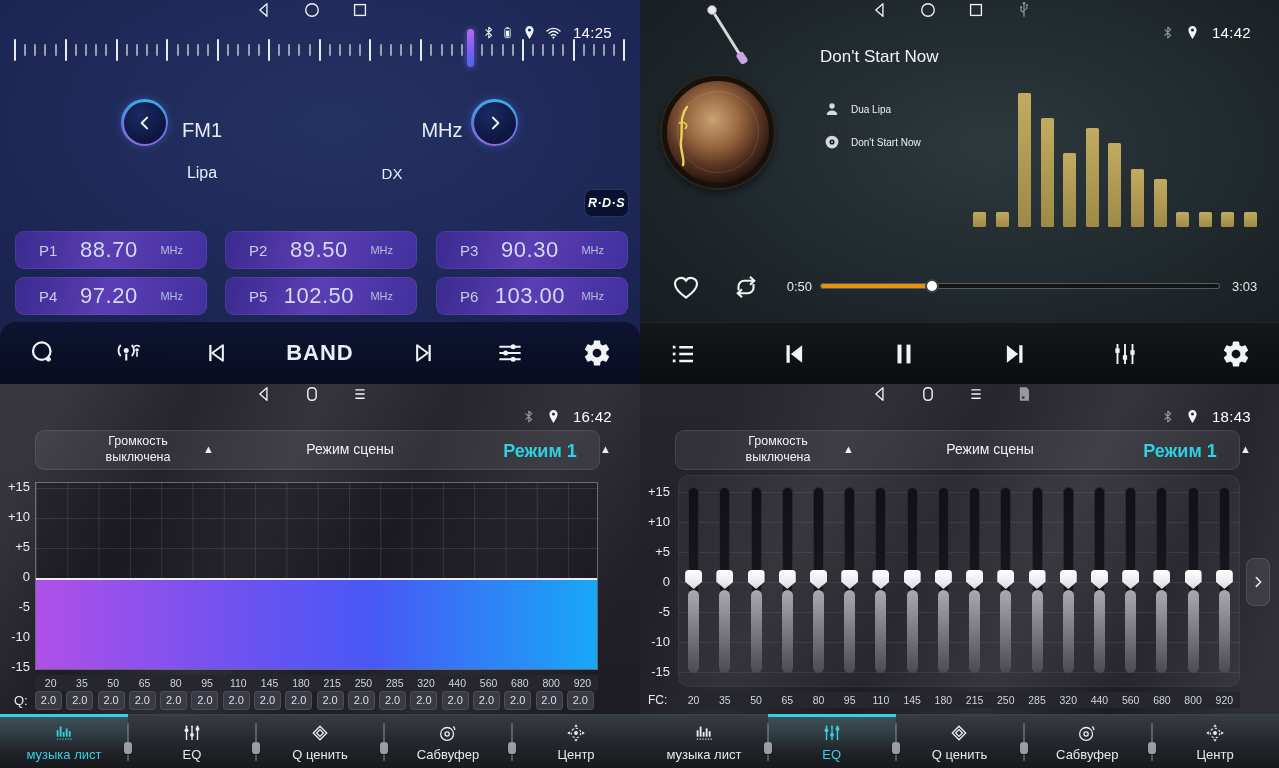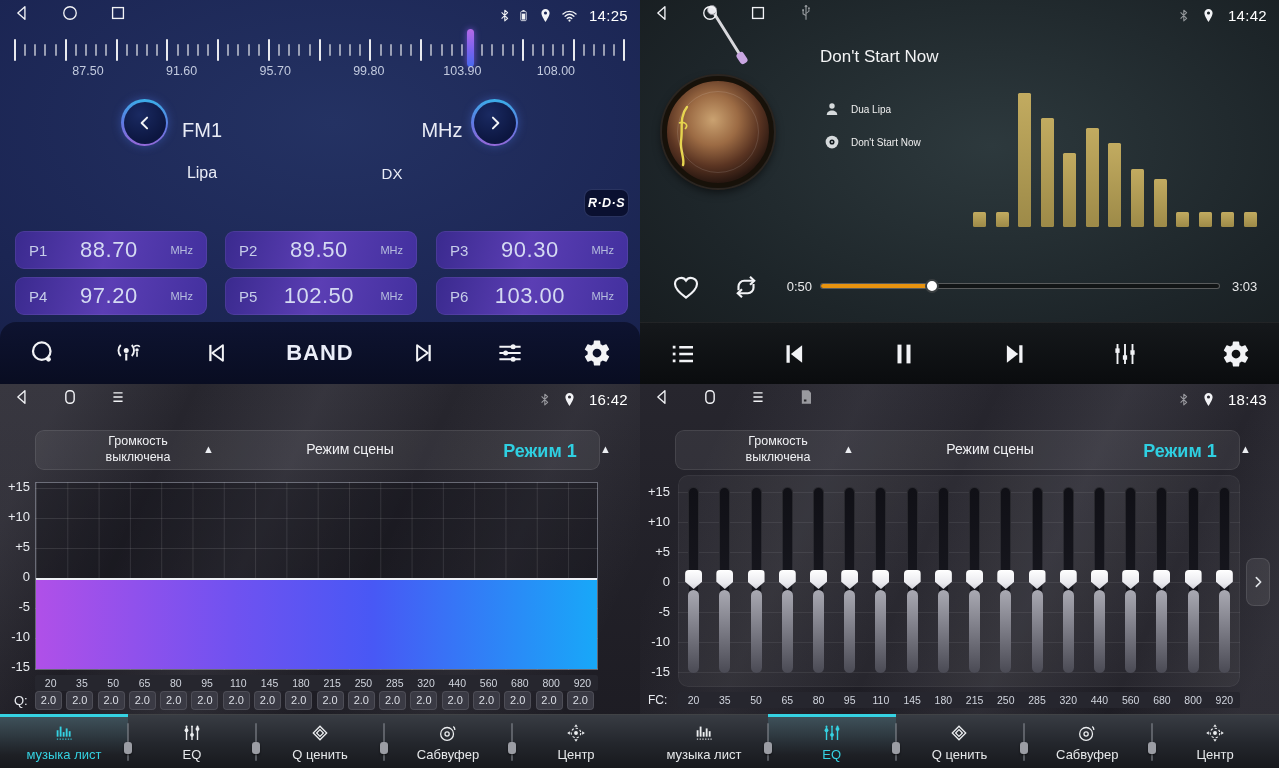--- a/index.html
+++ b/index.html
@@ -10,21 +10,21 @@
   #q-radio   { left:0;   top:0;   background:radial-gradient(140% 130% at 52% 32%, #243263 0%, #1b2553 45%, #141c40 78%, #101734 100%); }
   #q-player  { left:640px;top:0;  width:639px; background:radial-gradient(120% 115% at 55% 38%, #2d393d 0%, #1d2529 42%, #131719 75%, #0e1113 100%); }
   #q-eqcurve { left:0;   top:384px; background:linear-gradient(115deg, rgba(205,205,220,0.10) 8%, rgba(0,0,0,0) 24%, rgba(205,205,220,0.09) 40%, rgba(0,0,0,0) 56%, rgba(205,205,220,0.07) 72%, rgba(0,0,0,0) 88%), linear-gradient(180deg,#27262e,#1c1b22); }
   #q-eqsliders{ left:640px;top:384px; width:639px; background:linear-gradient(295deg, rgba(205,205,220,0.10) 8%, rgba(0,0,0,0) 24%, rgba(205,205,220,0.09) 40%, rgba(0,0,0,0) 56%, rgba(205,205,220,0.07) 72%, rgba(0,0,0,0) 88%), linear-gradient(180deg,#27262e,#1c1b22); }
 
   .icon { display:inline-block; line-height:0; color:#f2f3f6; }
   .icon svg { width:100%; height:100%; display:block; }
   .dim { opacity:.55; }
 
   
-  .statusbar { position:absolute; top:0; left:0; right:0; height:30px; display:flex; align-items:center; padding:0 12px; z-index:5; }
+  .statusbar { position:absolute; top:0; left:0; right:16px; height:30px; display:flex; align-items:center; padding:0 12px; z-index:5;flex-direction:column; }
   .navicons { display:flex; align-items:center; gap:28px; }
   .navicons .icon { width:20px; height:20px; }
   .status-right { margin-left:auto; display:flex; align-items:center; gap:7px; }
   .status-right .icon { width:17px; height:17px; }
   .status-right .icon.narrow { width:13px; margin-left:-4px; }
   .status-time { font-size:15px; color:#fff; margin-left:4px; letter-spacing:.3px; }
 
   
   .ruler { position:absolute; left:14px; right:14px; top:36px; height:28px; display:flex; justify-content:space-between; align-items:center; }
   .tick { width:2px; height:12px; background:rgba(255,255,255,.55); border-radius:1px; }
@@ -34,21 +34,21 @@
   .scale-labels span { width:60px; text-align:center; font-size:12.5px; color:#c2cade; }
 
   .circle-btn { position:absolute; width:47px; height:47px; border-radius:50%; padding:2.5px; background:linear-gradient(185deg,#38b2e8 0%,#5f78e2 55%,#9a67d8 100%); box-shadow:0 0 10px rgba(70,110,220,.45); }
   .circle-btn .inner { width:100%; height:100%; border-radius:50%; background:radial-gradient(circle at 38% 30%, #1a2a62, #0c1640 70%); display:flex; align-items:center; justify-content:center; }
   .circle-btn .icon { width:20px; height:20px; }
 
   .tuner-label { position:absolute; color:#e9ecf6; text-align:center; }
   .freq-display { position:absolute; left:225px; top:96px; width:190px; text-align:center; font-size:46px; font-weight:700; color:#f4f5fb; letter-spacing:1px; }
   .rds-badge { position:absolute; left:585px; top:190px; width:43px; height:26px; background:#0a1030; border-radius:7px; display:flex; align-items:center; justify-content:center; font-size:12.5px; font-weight:700; font-style:italic; color:#fff; letter-spacing:.5px; box-shadow:0 0 0 1px rgba(255,255,255,.06); }
 
-  .preset { position:absolute; width:192px; height:38px; border-radius:9px; background:linear-gradient(105deg,#3a2a8e 0%,#5b3eb4 48%,#42309e 100%); box-shadow:inset 0 0 0 1px rgba(255,255,255,.07); display:flex; align-items:center; padding:0 14px; }
+  .preset { position:absolute; width:192px; height:38px; border-radius:9px; background:linear-gradient(105deg,#3a2a8e 0%,#5b3eb4 48%,#42309e 100%); box-shadow:inset 0 0 0 1px rgba(255,255,255,.07); display:flex; align-items:center; padding:0 24px; }
   .preset-label { font-size:15px; color:#c6cde9; }
   .preset-value { flex:1; text-align:center; font-size:22px; color:#d4daf2; letter-spacing:.5px; }
   .preset-unit  { font-size:11px; color:#b6bede; }
 
   .toolbar { position:absolute; left:0; right:0; top:322px; bottom:0; display:flex; align-items:center; justify-content:space-between; padding:0 26px; }
   #q-radio .toolbar { background:linear-gradient(180deg,rgba(13,18,46,.92),rgba(8,12,32,.97)); border-radius:16px 16px 0 0;font-weight:bold; }
   #q-player .toolbar { background:linear-gradient(180deg,#15181b,#0a0c0e); border-top:1px solid rgba(255,255,255,.10); }
   .toolbar .tbtn { width:34px; height:34px; display:flex; align-items:center; justify-content:center; }
   .toolbar .tbtn .icon { width:30px; height:30px; }
   .band-label { font-size:22px; color:#eaedf8; letter-spacing:1px; }
@@ -213,28 +213,20 @@
         <div class="tick"></div>
         <div class="tick"></div>
         <div class="tick"></div>
         <div class="tick tall"></div>
         <div class="tick"></div>
         <div class="tick"></div>
         <div class="tick"></div>
         <div class="tick"></div>
         <div class="tick tall"></div>
       </div>
-    <div class="scale-labels">
-        <span>87.50</span>
-        <span>91.60</span>
-        <span>95.70</span>
-        <span>99.80</span>
-        <span>103.90</span>
-        <span>108.00</span>
-      </div>
 
     <div class="circle-btn" style="left:121px;top:99px;">
       <div class="inner">
           <span class="icon">
             <svg viewBox="0 0 24 24" xmlns="http://www.w3.org/2000/svg">
               <path d="M14.5 5.5 8 12l6.5 6.5" fill="none" stroke="currentColor" stroke-width="2.4" stroke-linecap="round" stroke-linejoin="round"></path>
             </svg>
           </span>
         </div>
     </div>

